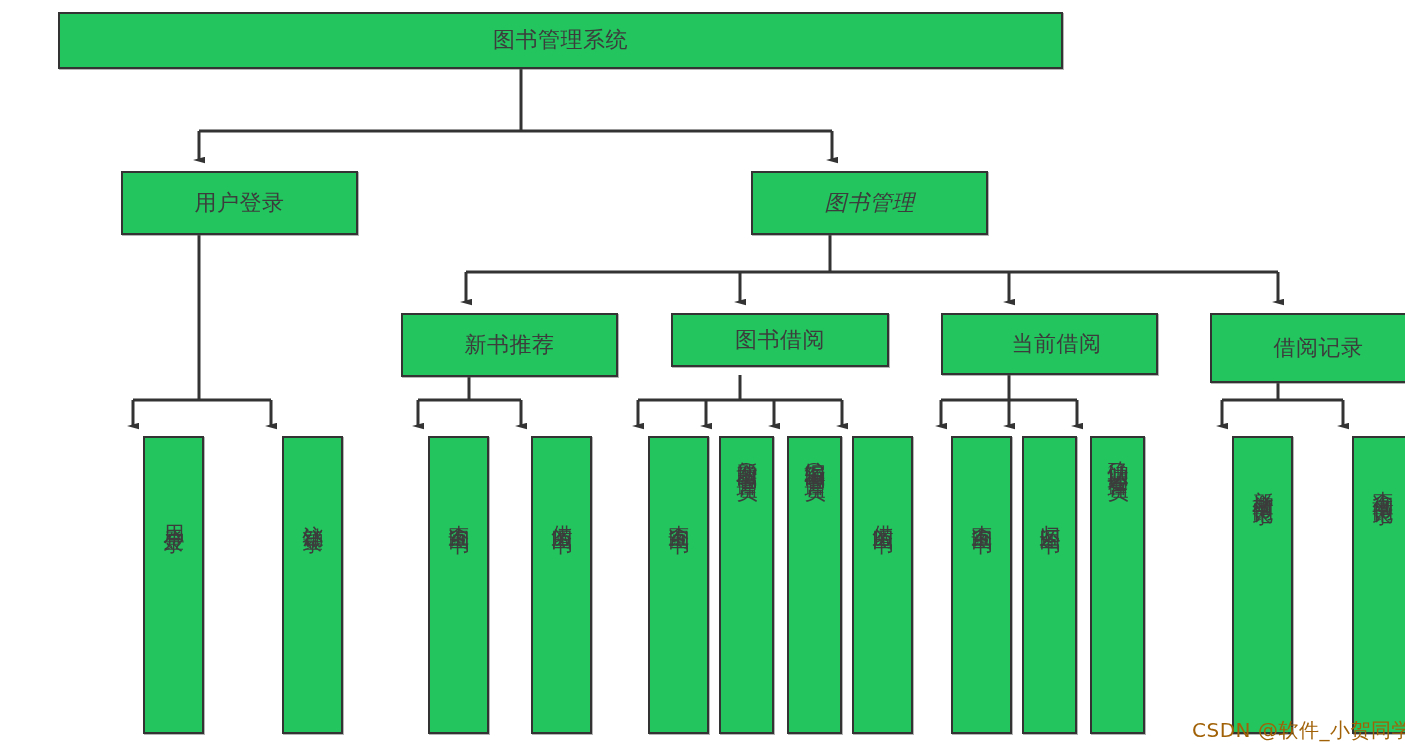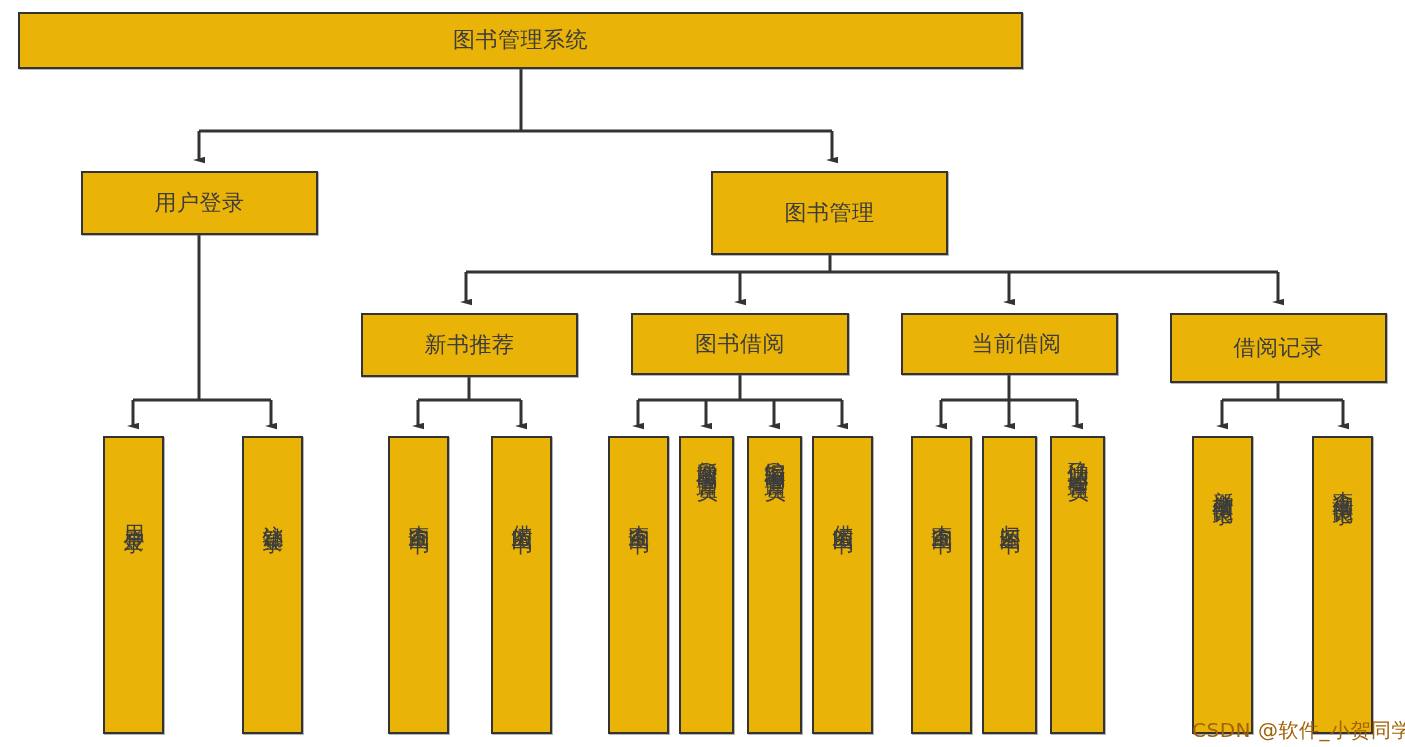--- a/index.html
+++ b/index.html
@@ -21,26 +21,27 @@
     position: absolute;
     left: 0;
     top: 0;
     width: 1405px;
     height: 747px;
   }
   .node {
     position: absolute;
     box-sizing: border-box;
     border: 2px solid #333333;
-    background: #eab308;
+    background: #22c55e;
     color: #3b3b3b;
     display: flex;
     align-items: center;
     justify-content: center;
     box-shadow: 1px 1px 0 rgba(90,90,90,0.45);
+    margin-left: 40px;
   }
   .node .label {
     font-size: 22px;
     line-height: 1.12;
     letter-spacing: 0.5px;
     text-align: center;
     color: #3c3c3c;
     white-space: nowrap;
   }
   .node.vertical {
@@ -120,28 +121,28 @@
     </g>
   </svg>
 
   <div class="node" style="left:18px; top:12px; width:1005px; height:57px;">
     <span class="label">图书管理系统</span>
   </div>
 
   <div class="node" style="left:81px; top:171px; width:237px; height:64px;">
     <span class="label">用户登录</span>
   </div>
-  <div class="node" style="left:711px; top:171px; width:237px; height:84px;">
+  <div class="node" style="left:711px; top:171px; width:237px; height:64px;font-style:italic;">
     <span class="label">图书管理</span>
   </div>
 
   <div class="node" style="left:361px; top:313px; width:217px; height:64px;">
     <span class="label">新书推荐</span>
   </div>
-  <div class="node" style="left:631px; top:313px; width:218px; height:62px;">
+  <div class="node" style="left:631px; top:313px; width:218px; height:54px;">
     <span class="label">图书借阅</span>
   </div>
   <div class="node" style="left:901px; top:313px; width:217px; height:62px;padding-left:14px;">
     <span class="label">当前借阅</span>
   </div>
   <div class="node" style="left:1170px; top:313px; width:217px; height:70px;">
     <span class="label">借阅记录</span>
   </div>
 
   <div class="node vertical" style="left:103px; top:436px; width:61px; height:298px; padding-top:70px;">

